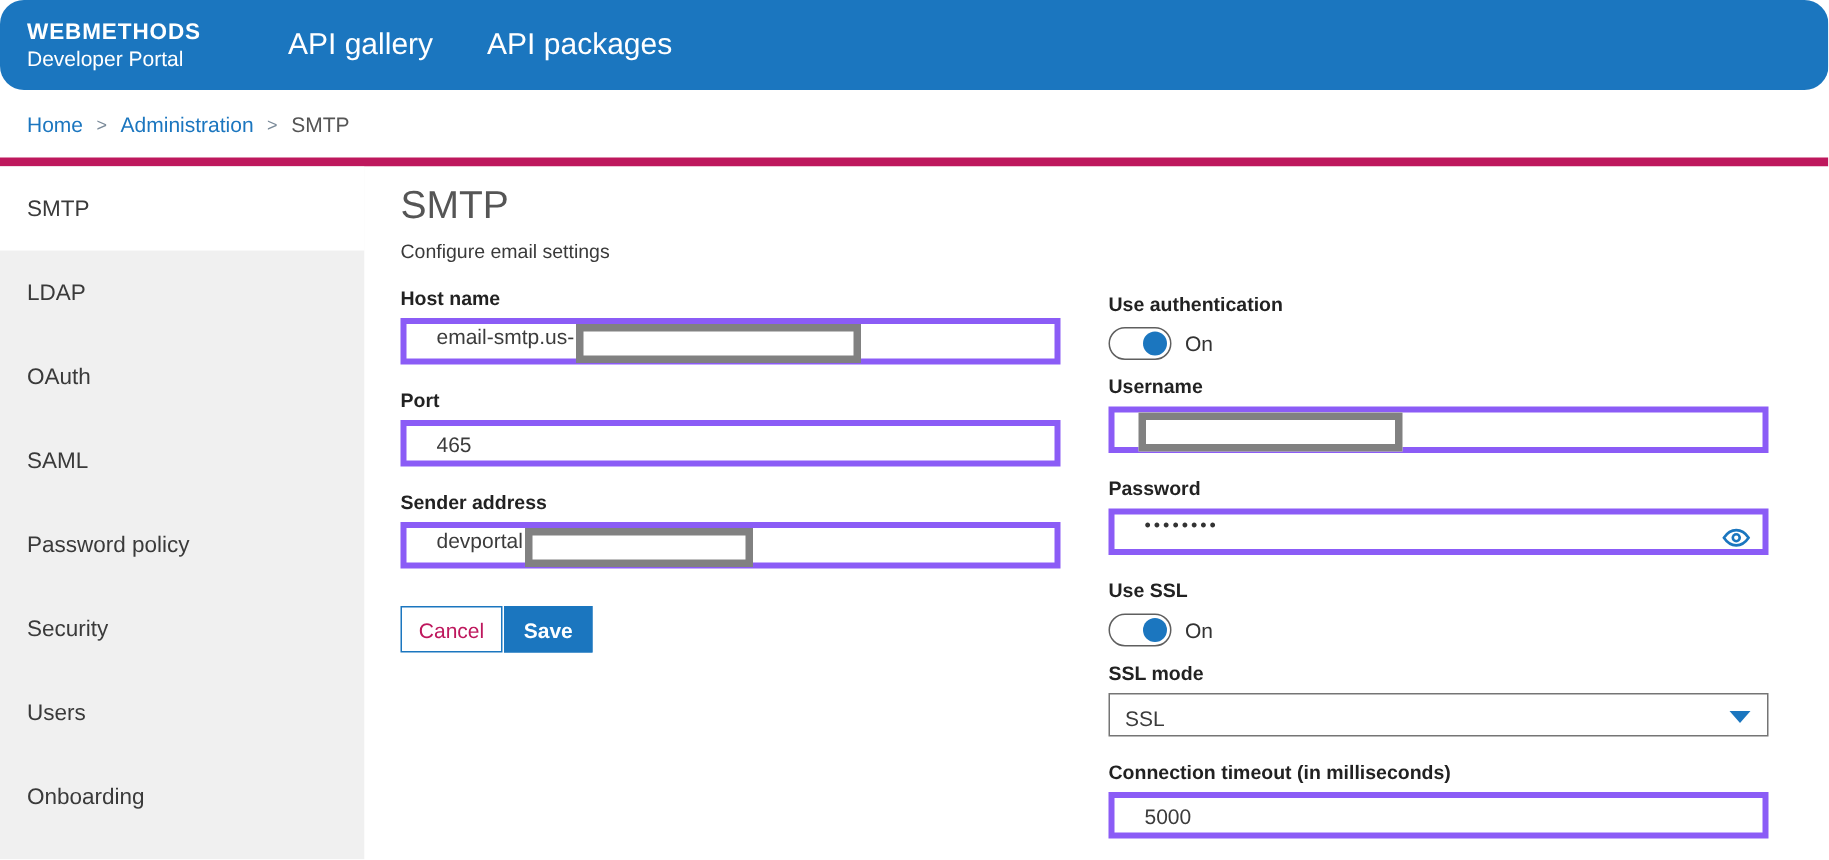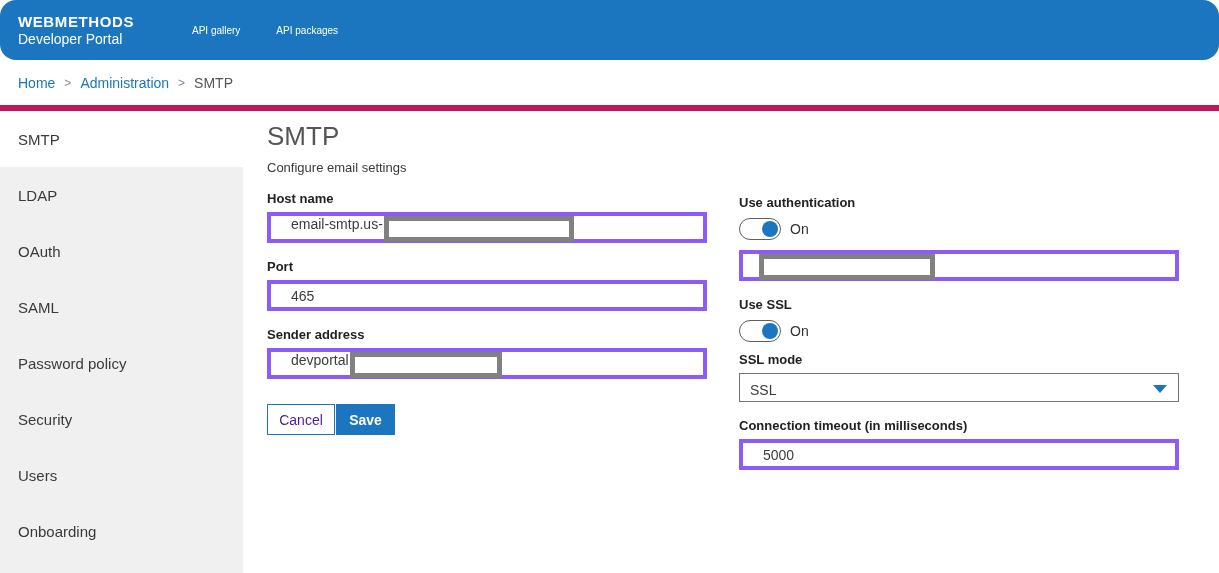--- a/index.html
+++ b/index.html
@@ -6,21 +6,21 @@
   html,body { background:#fff; }
   body { font-family:"Liberation Sans", sans-serif; }
   .page { position:relative; width:1219px; height:573px; background:#fff; overflow:hidden; }
 
   
   .header { position:absolute; top:0; left:0; right:0; height:60px; background:#1B76BF; display:flex; align-items:center;border-radius:16px; }
   .logo { margin-left:18px; color:#fff; cursor:pointer; }
   .logo-title { font-size:15px; font-weight:bold; letter-spacing:.6px; line-height:18px; }
   .logo-sub { font-size:14px; font-weight:400; line-height:17px; }
   .nav { display:flex; margin-left:58px; gap:36px; }
-  .nav-item { color:#fff; font-size:10px; cursor:pointer; }
+  .nav-item { color:#fff; font-size:20px; cursor:pointer; }
 
   
   .breadcrumb { position:absolute; top:60px; left:0; right:0; height:51px; background:#fff; display:flex; align-items:center; padding-left:18px; font-size:14px; gap:9px; border-bottom:6px solid #be185d; }
   .crumb-link { color:#1B76BF; cursor:pointer; }
   .crumb-current { color:#555; }
   .crumb-sep { color:#7a8a99; font-size:12px; }
 
   
   .sidebar { position:absolute; top:111px; left:0; bottom:0; width:243px; background:#f0f0f0; }
   .side-item { height:56px; display:flex; align-items:center; padding-left:18px; font-size:15px; color:#3a3a3a; cursor:pointer; }
@@ -35,21 +35,21 @@
   .col-right { width:440px; margin-left:32px; margin-top:20px; }
 
   .field { margin-bottom:16px; }
   .field .lbl { display:block; font-size:13px; font-weight:bold; color:#222; margin-bottom:6px; }
   .input-box { height:31px; border:4px solid #8b5cf6; background:#fff; display:flex; align-items:flex-start; padding:0 20px; font-size:14px; color:#3c3c3c; position:relative; width:100%; }
   input.input-box { font-family:"Liberation Sans", sans-serif; outline:none; }
   .redaction { display:inline-block; height:26px; border:5px solid #818181; background:#fff; margin-left:1px; flex:none; }
 
   .btn-row { margin-top:25px; display:flex; }
   .btn { height:31px; font-size:14px; cursor:pointer; font-family:"Liberation Sans", sans-serif; }
-  .btn-cancel { width:68px; background:#fff; border:1px solid #1B76BF; color:#4c1d95; }
+  .btn-cancel { width:68px; background:#fff; border:1px solid #1B76BF; color:#be185d; }
   .btn-save { width:59px; background:#1B76BF; border:1px solid #1B76BF; color:#fff; font-weight:bold; margin-left:1px; }
 
   .toggle-lbl { display:block; font-size:13px; font-weight:bold; color:#222; margin-bottom:8px; }
   .toggle-row { display:flex; align-items:center; margin-bottom:10px; }
   .toggle { width:42px; height:22px; border:1px solid #5f5f5f; border-radius:12px; background:#fff; position:relative; cursor:pointer; flex:none; }
   .toggle .knob { position:absolute; top:2px; right:2px; width:16px; height:16px; border-radius:50%; background:#1B76BF; }
   .toggle-state { margin-left:9px; font-size:14px; color:#333; }
 
   .select-box { height:29px; border:1px solid #757575; background:#fff; display:flex; align-items:center; padding:4px 12px 0 10px; font-size:14px; color:#3c3c3c; cursor:pointer; position:relative; }
   .caret { position:absolute; right:11px; top:11px; width:0; height:0; border-left:7px solid transparent; border-right:7px solid transparent; border-top:8px solid #1B76BF; }
@@ -129,25 +129,39 @@
       <div class="col-right">
         <span class="toggle-lbl">Use authentication</span>
         <div class="toggle-row">
           <div class="toggle">
             <div class="knob"></div>
           </div>
           <span class="toggle-state">On</span>
         </div>
 
         <div class="field">
+          <span class="lbl">Username</span>
           <div class="input-box">
             <span class="redaction" style="width:176px; margin-left:-4px;"></span>
           </div>
         </div>
 
+        <div class="field">
+          <span class="lbl">Password</span>
+          <div class="input-box">
+            <span class="pw-dots">••••••••</span>
+            <span class="eye">
+              <svg width="19" height="19" viewBox="0 0 24 24">
+                <path d="M12 5.6C6.6 5.6 2.8 10.2 1.6 12c1.2 1.8 5 6.4 10.4 6.4S21.2 13.8 22.4 12C21.2 10.2 17.4 5.6 12 5.6z" fill="none" stroke="#1B76BF" stroke-width="2.2"></path>
+                <circle cx="12" cy="12" r="4" fill="#1B76BF"></circle>
+                <circle cx="12" cy="12" r="1.8" fill="#fff"></circle>
+              </svg>
+            </span>
+          </div>
+        </div>
 
         <span class="toggle-lbl">Use SSL</span>
         <div class="toggle-row">
           <div class="toggle">
             <div class="knob"></div>
           </div>
           <span class="toggle-state">On</span>
         </div>
 
         <div class="field">

